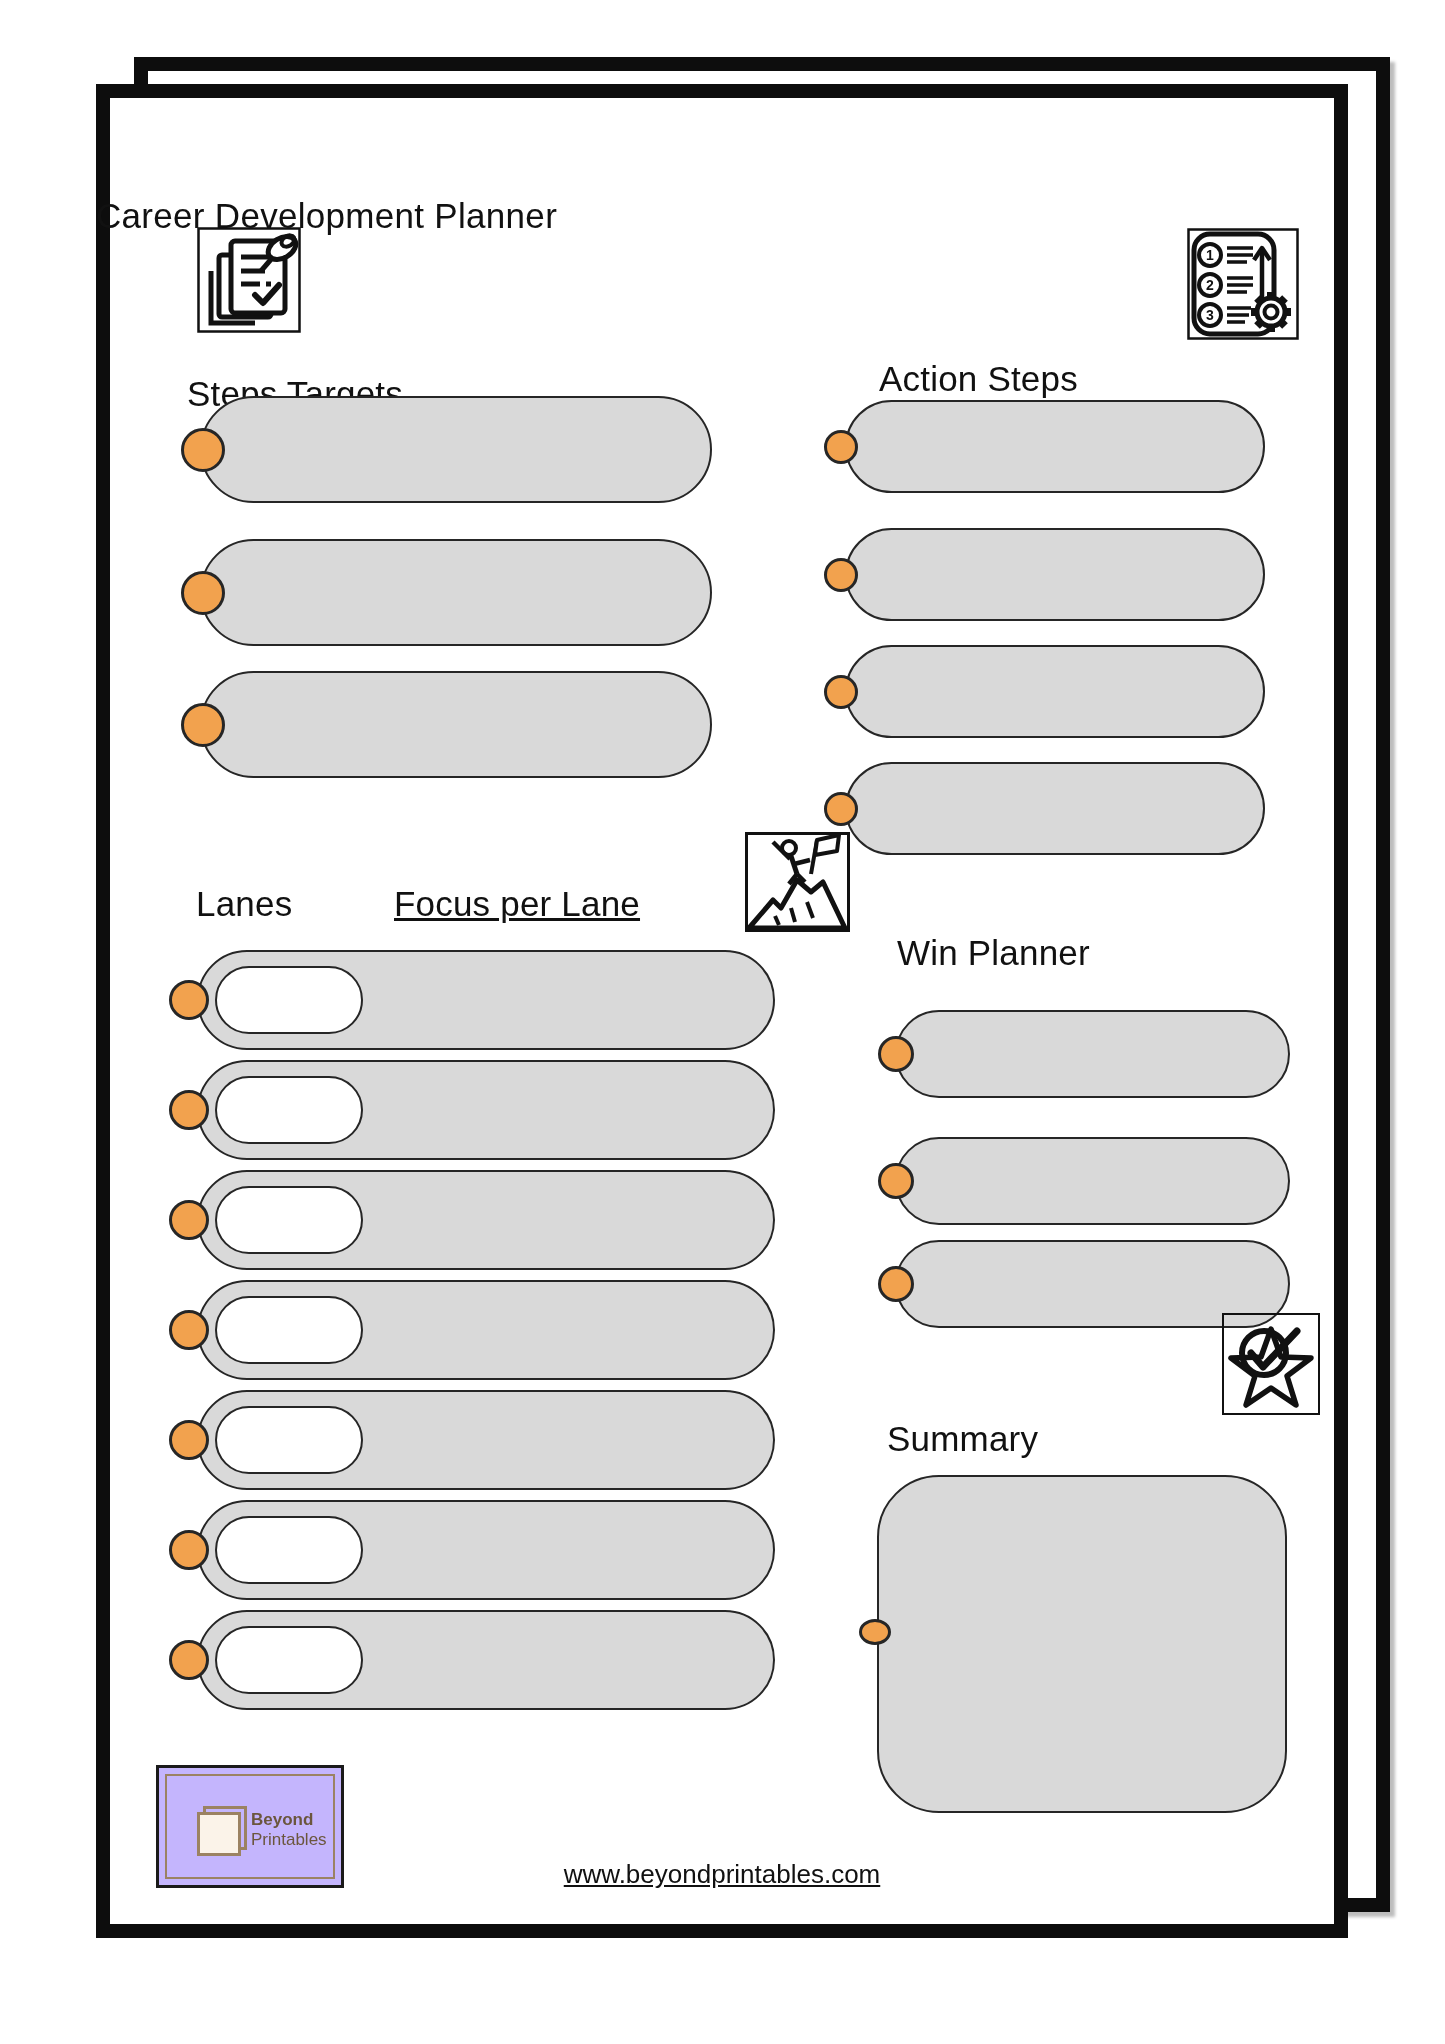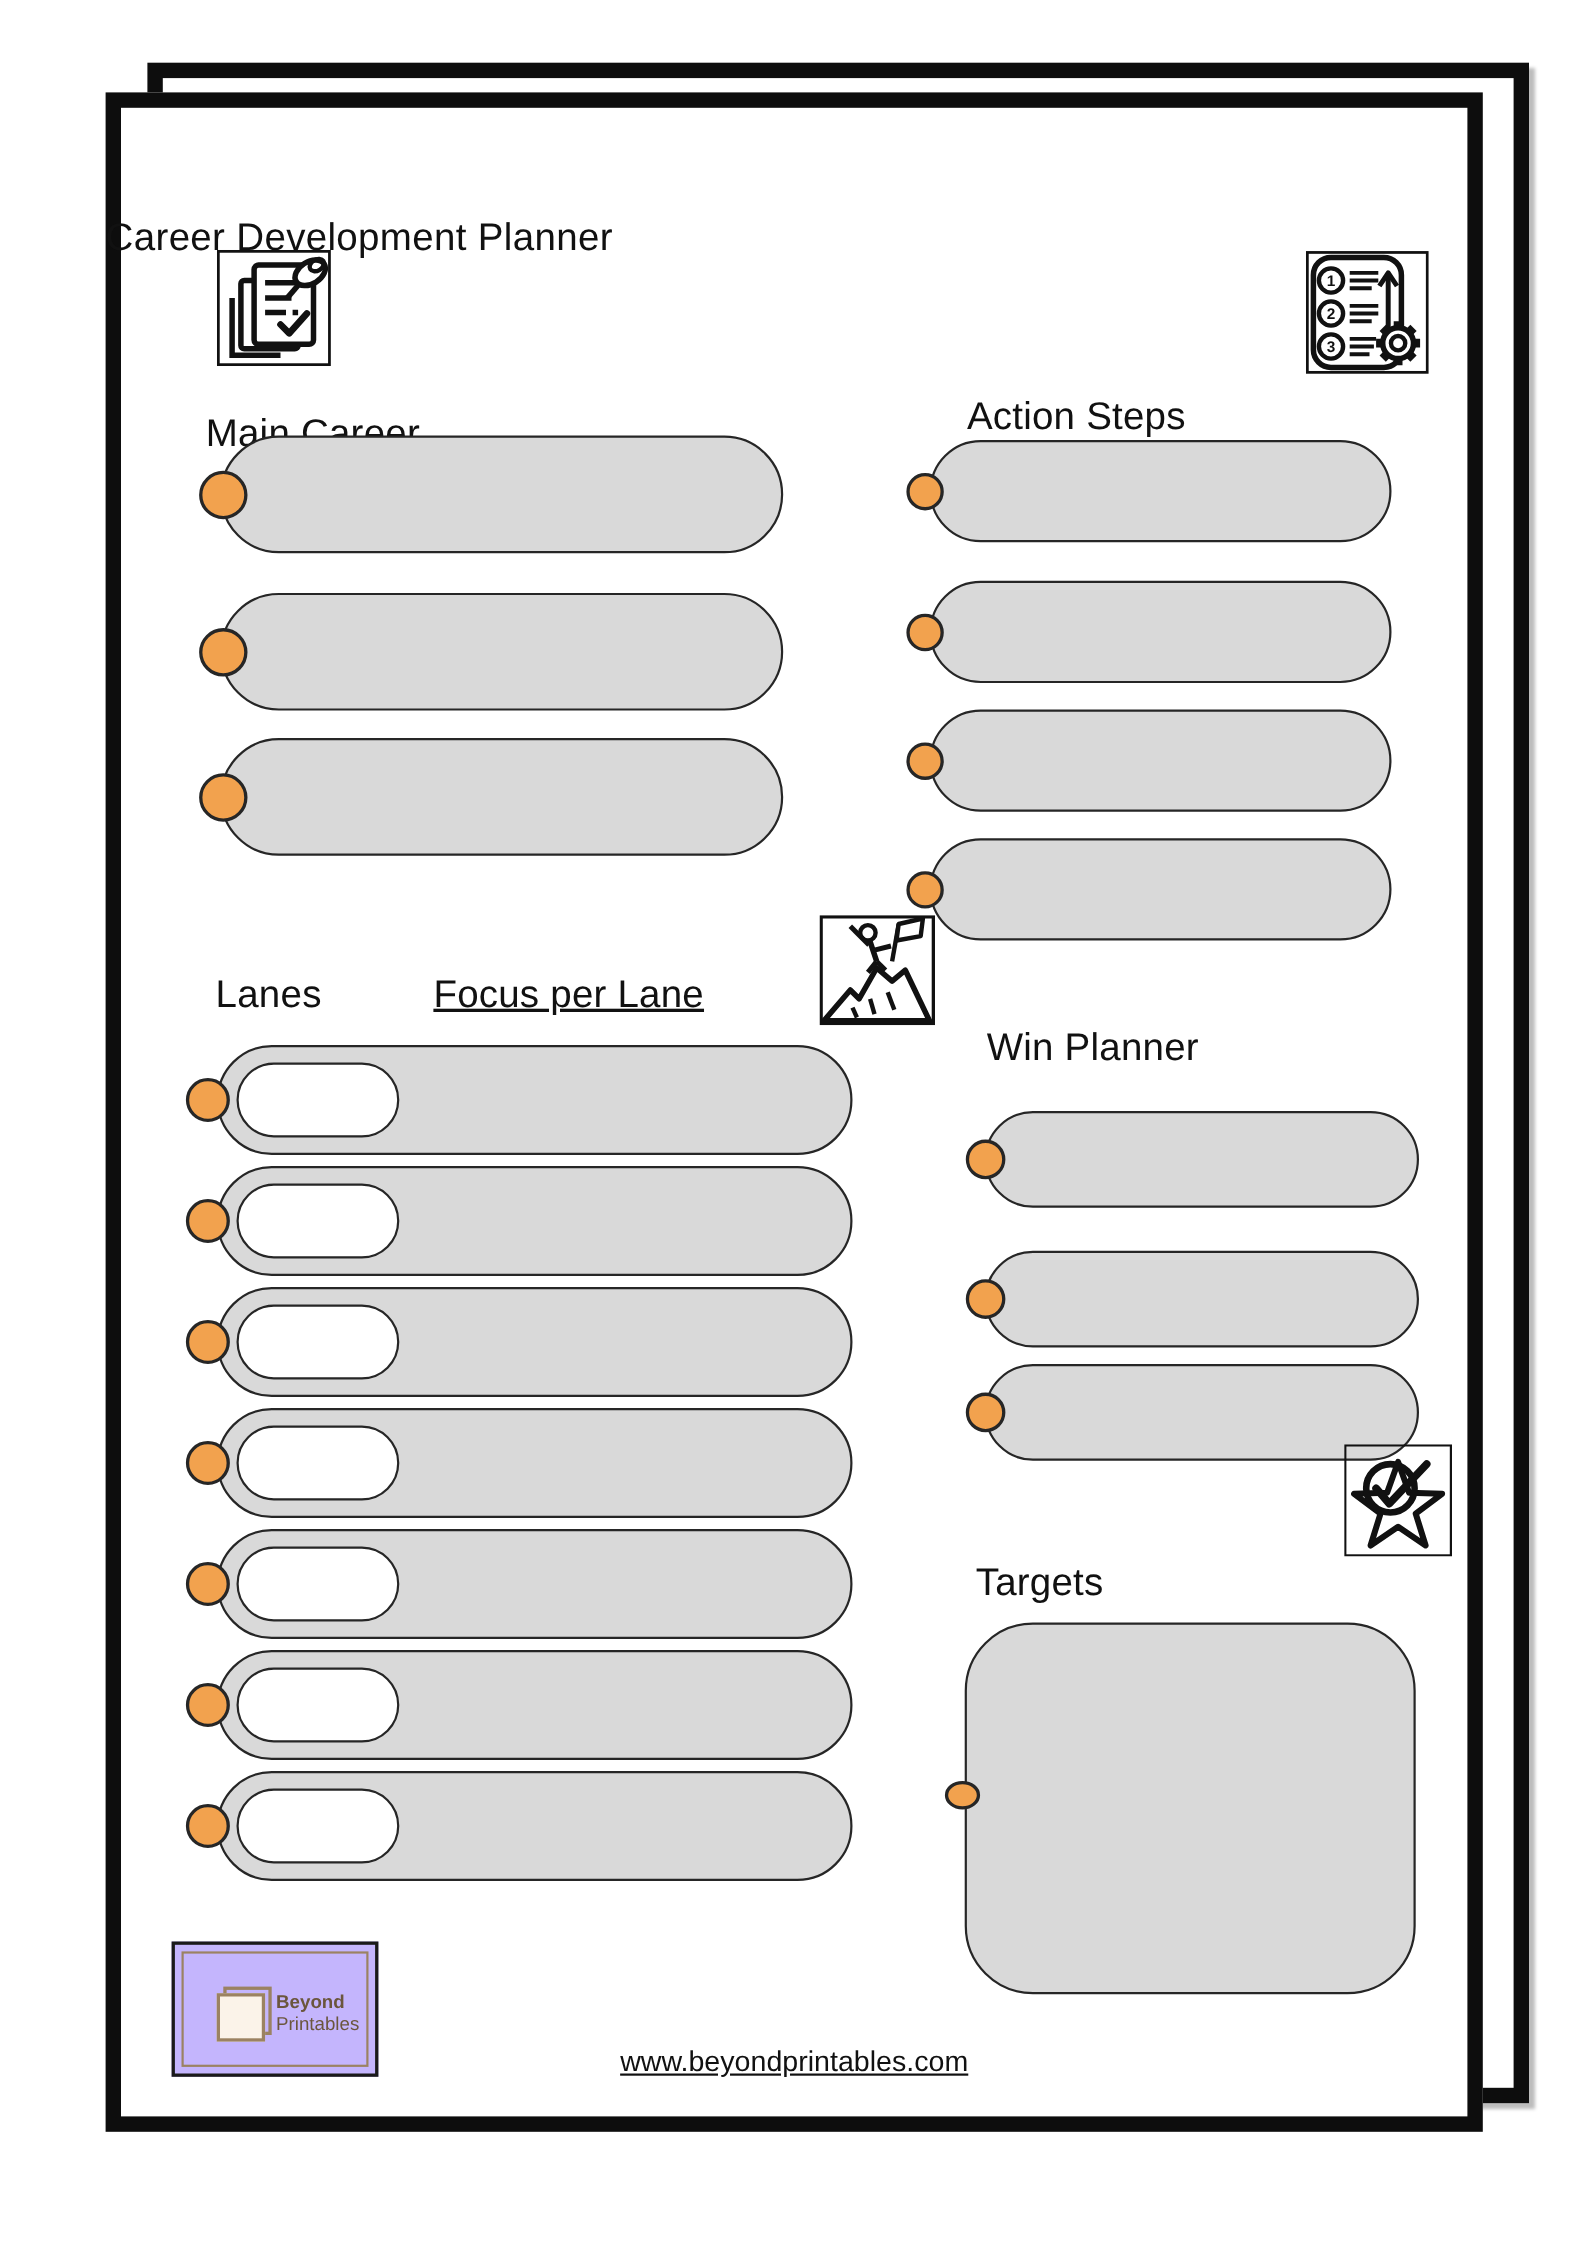--- a/index.html
+++ b/index.html
@@ -118,21 +118,21 @@
             <line x1="93" y1="93" x2="98" y2="98"></line>
           <line x1="98" y1="70" x2="93" y2="75"></line>
             <line x1="75" y1="93" x2="70" y2="98"></line>
         </g>
         <circle cx="84" cy="84" r="14" fill="#fff" stroke="#111" stroke-width="5"></circle>
         <circle cx="84" cy="84" r="6.5" fill="#fff" stroke="#111" stroke-width="4"></circle>
       </g>
     </svg>
   </span>
 
-  <div class="h" style="left:187px;top:374px;">Main Career</div>
+  <div class="h" style="left:187px;top:374px;">Steps Targets</div>
   <div class="pill" style="left:200px;top:396px;width:512px;height:107px;"></div>
   <div class="pill" style="left:200px;top:539px;width:512px;height:107px;"></div>
   <div class="pill" style="left:200px;top:671px;width:512px;height:107px;"></div>
   <div class="dot" style="left:181px;top:428px;width:44px;height:44px;"></div>
   <div class="dot" style="left:181px;top:571px;width:44px;height:44px;"></div>
   <div class="dot" style="left:181px;top:703px;width:44px;height:44px;"></div>
 
   <div class="h" style="left:879px;top:359px;">Action Steps</div>
   <div class="pill" style="left:845px;top:400px;width:420px;height:93px;"></div>
   <div class="pill" style="left:845px;top:528px;width:420px;height:93px;"></div>
@@ -198,21 +198,21 @@
 
   <span class="icon" style="left:1222px;top:1313px;">
     <svg width="98" height="102" viewBox="0 0 98 102">
       <rect x="1" y="1" width="96" height="100" fill="none" stroke="#111" stroke-width="2"></rect>
       <path d="M49,16 L59,44 L89,45 L65,63 L74,92 L49,75 L24,92 L33,63 L9,45 L39,44 Z" fill="#fff" stroke="#111" stroke-width="5.5" stroke-linejoin="round"></path>
       <circle cx="42" cy="40" r="22" fill="none" stroke="#111" stroke-width="6"></circle>
       <polyline points="29,40 41,54 75,18" fill="none" stroke="#111" stroke-width="7" stroke-linecap="round" stroke-linejoin="round"></polyline>
     </svg>
   </span>
 
-  <div class="h" style="left:887px;top:1419px;">Targets</div>
+  <div class="h" style="left:887px;top:1419px;">Summary</div>
   <div class="summary-box"></div>
   <div class="dot" style="left:859px;top:1619px;width:32px;height:26px;border-radius:50%;"></div>
 
   <div class="logo">
     <div class="logo-frame"></div>
     <div class="logo-sq back"></div>
     <div class="logo-sq front"></div>
     <div class="logo-text">
       <div class="l1">Beyond</div>
       <div class="l2">Printables</div>

